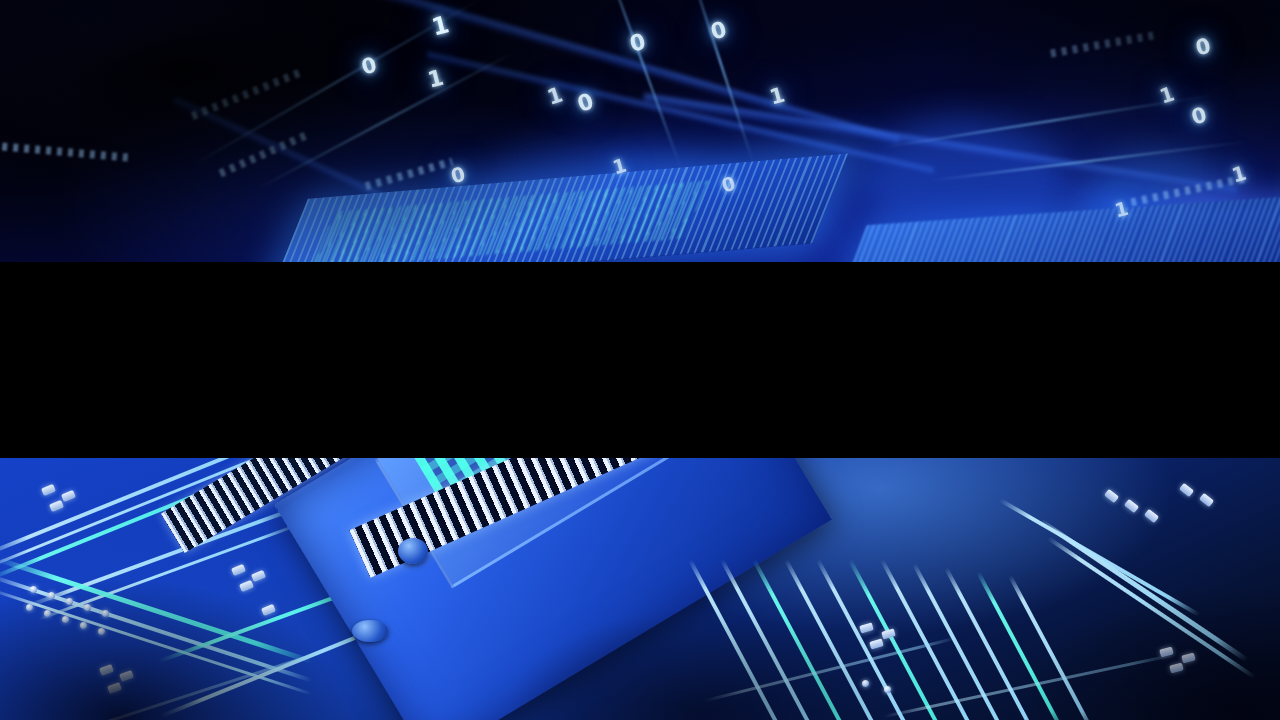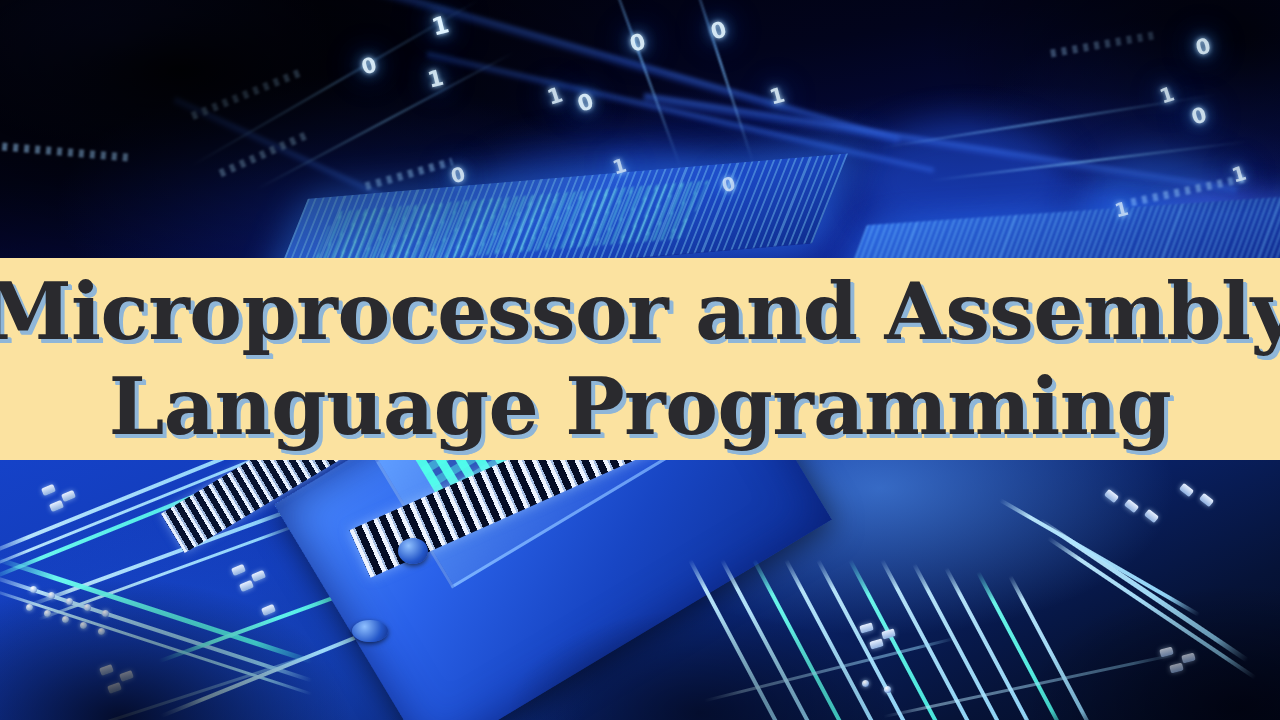--- a/index.html
+++ b/index.html
@@ -326,18 +326,14 @@
     <div class="smd" style="left:870px;top:182px;transform:rotate(-16deg);"></div>
     <div class="via" style="left:862px;top:222px;"></div>
     <div class="via" style="left:884px;top:228px;"></div>
     <div class="smd" style="left:1160px;top:190px;transform:rotate(-14deg);"></div>
     <div class="smd" style="left:1182px;top:196px;transform:rotate(-14deg);"></div>
     <div class="smd" style="left:1170px;top:206px;transform:rotate(-14deg);"></div>
 
     <div class="bp-dark"></div>
   </div>
 
-  <div class="banner">
-    <div class="title-line">Microprocessor and Assembly</div>
-    <div class="title-line">Language Programming</div>
-  </div>
 
 </div>
 
 </body></html>

